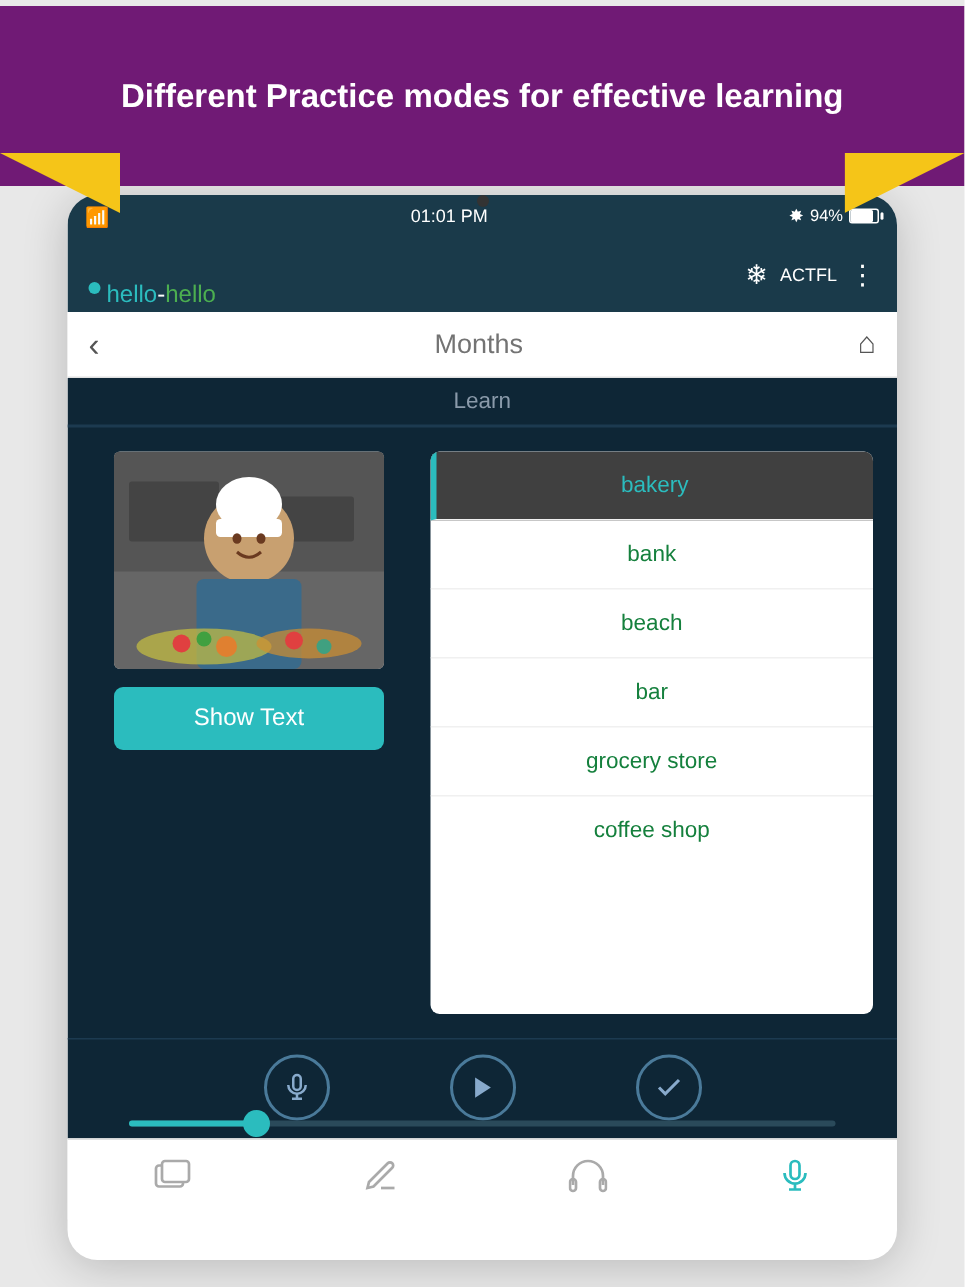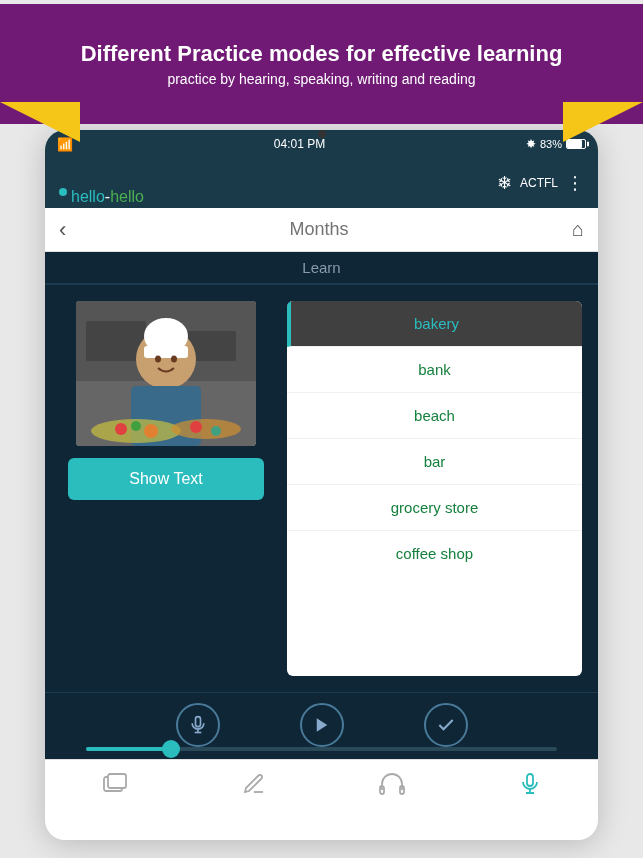--- a/index.html
+++ b/index.html
@@ -176,21 +176,21 @@
     }
     .show-text-btn {
       background: #2bbcbe;
       color: white;
       border: none;
       border-radius: 6px;
       padding: 12px 30px;
       font-size: 16px;
       font-weight: 500;
       cursor: pointer;
-      width: 196px;
+      width: 180px;
     }
 
     
     .word-list {
       flex: 1;
       background: white;
       border-radius: 6px;
       overflow: hidden;
     }
     .word-item {
@@ -323,37 +323,36 @@
       top: 50%;
       transform: translateY(-50%);
       border-radius: 1px;
     }
   </style>
 </head>
 <body>
 
 <div class="banner">
   <div class="banner-title">Different Practice modes for effective learning</div>
-  <div class="banner-subtitle">practice by hearing, speaking, writing and reading</div>
   <div class="banner-yellow-left"></div>
   <div class="banner-yellow-right"></div>
 </div>
 
 <div class="camera-dot"></div>
 
 <div class="device-frame">
 
   <div class="status-bar">
     <div class="status-bar-left">
       <span class="wifi-icon">📶</span>
     </div>
-    <div class="status-bar-center">04:01 PM</div>
+    <div class="status-bar-center">01:01 PM</div>
     <div class="status-bar-right">
       <span style="font-size:12px;">✸</span>
-      <span>83%</span>
+      <span>94%</span>
       <div class="battery-bar">
         <div class="battery-fill"></div>
         <div class="battery-tip"></div>
       </div>
     </div>
   </div>
 
   <div class="app-header">
     <div class="logo-area">
       <div style="display:flex;flex-direction:column;gap:0px;margin-top:28px;">

